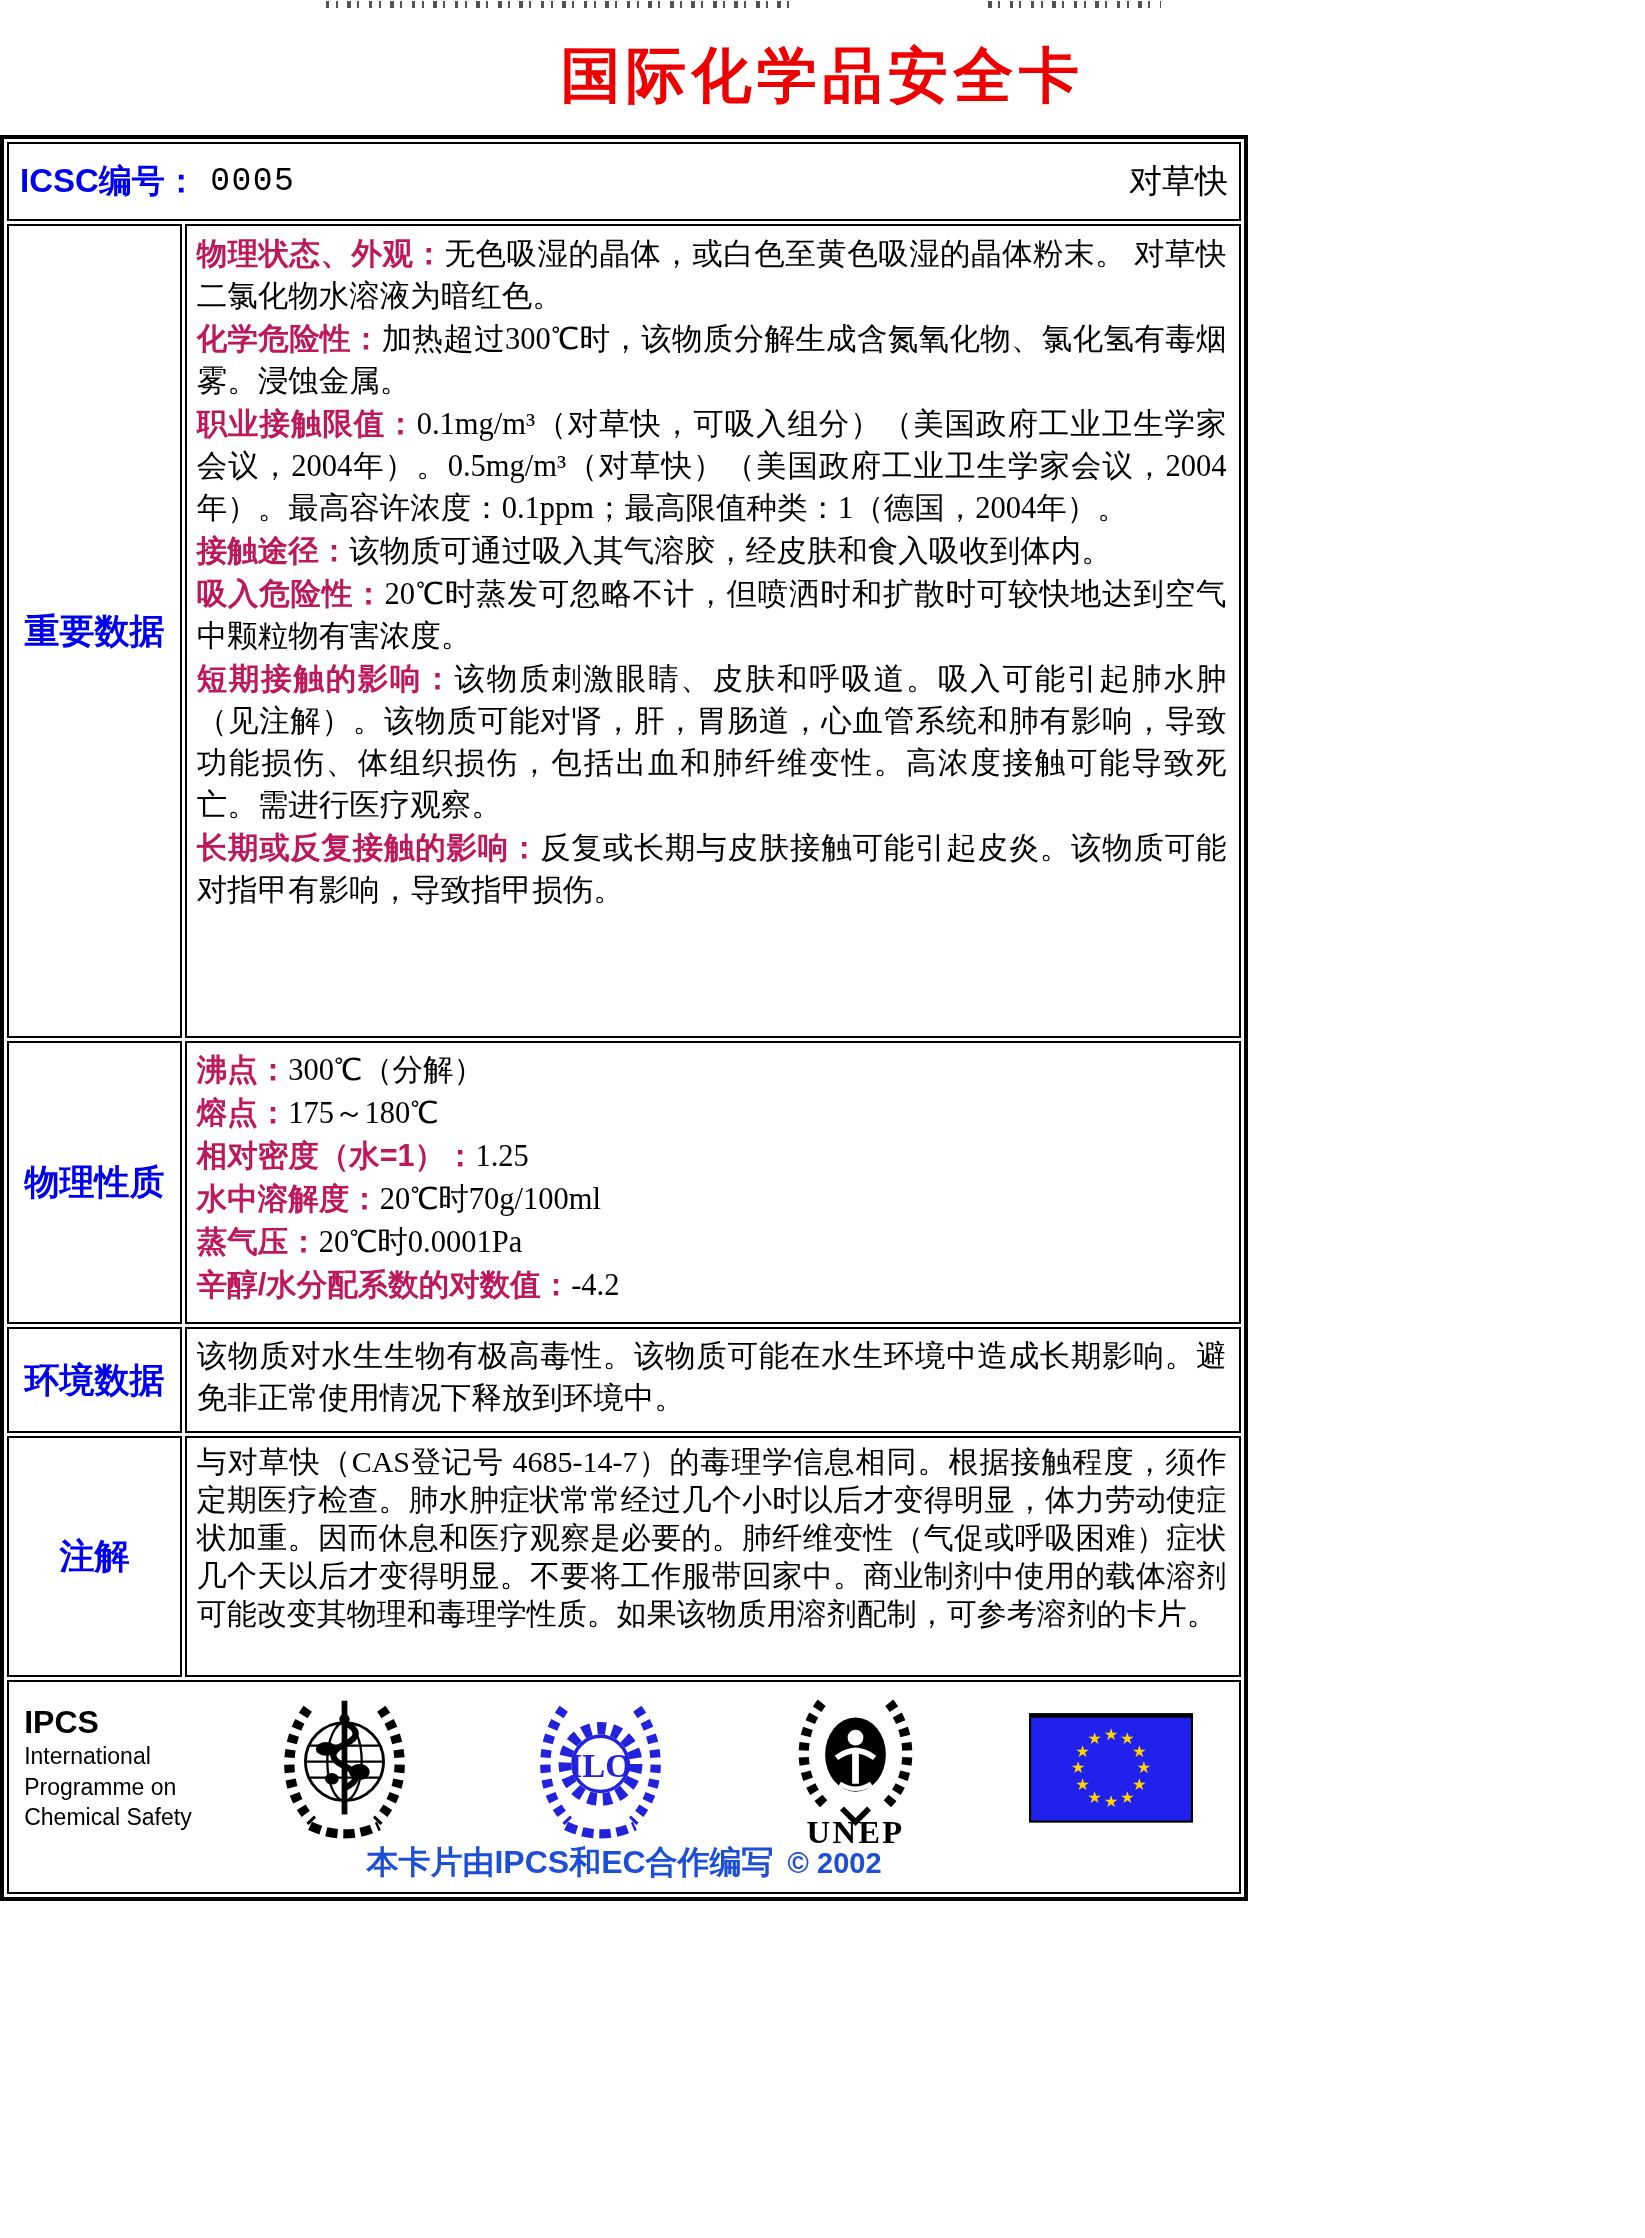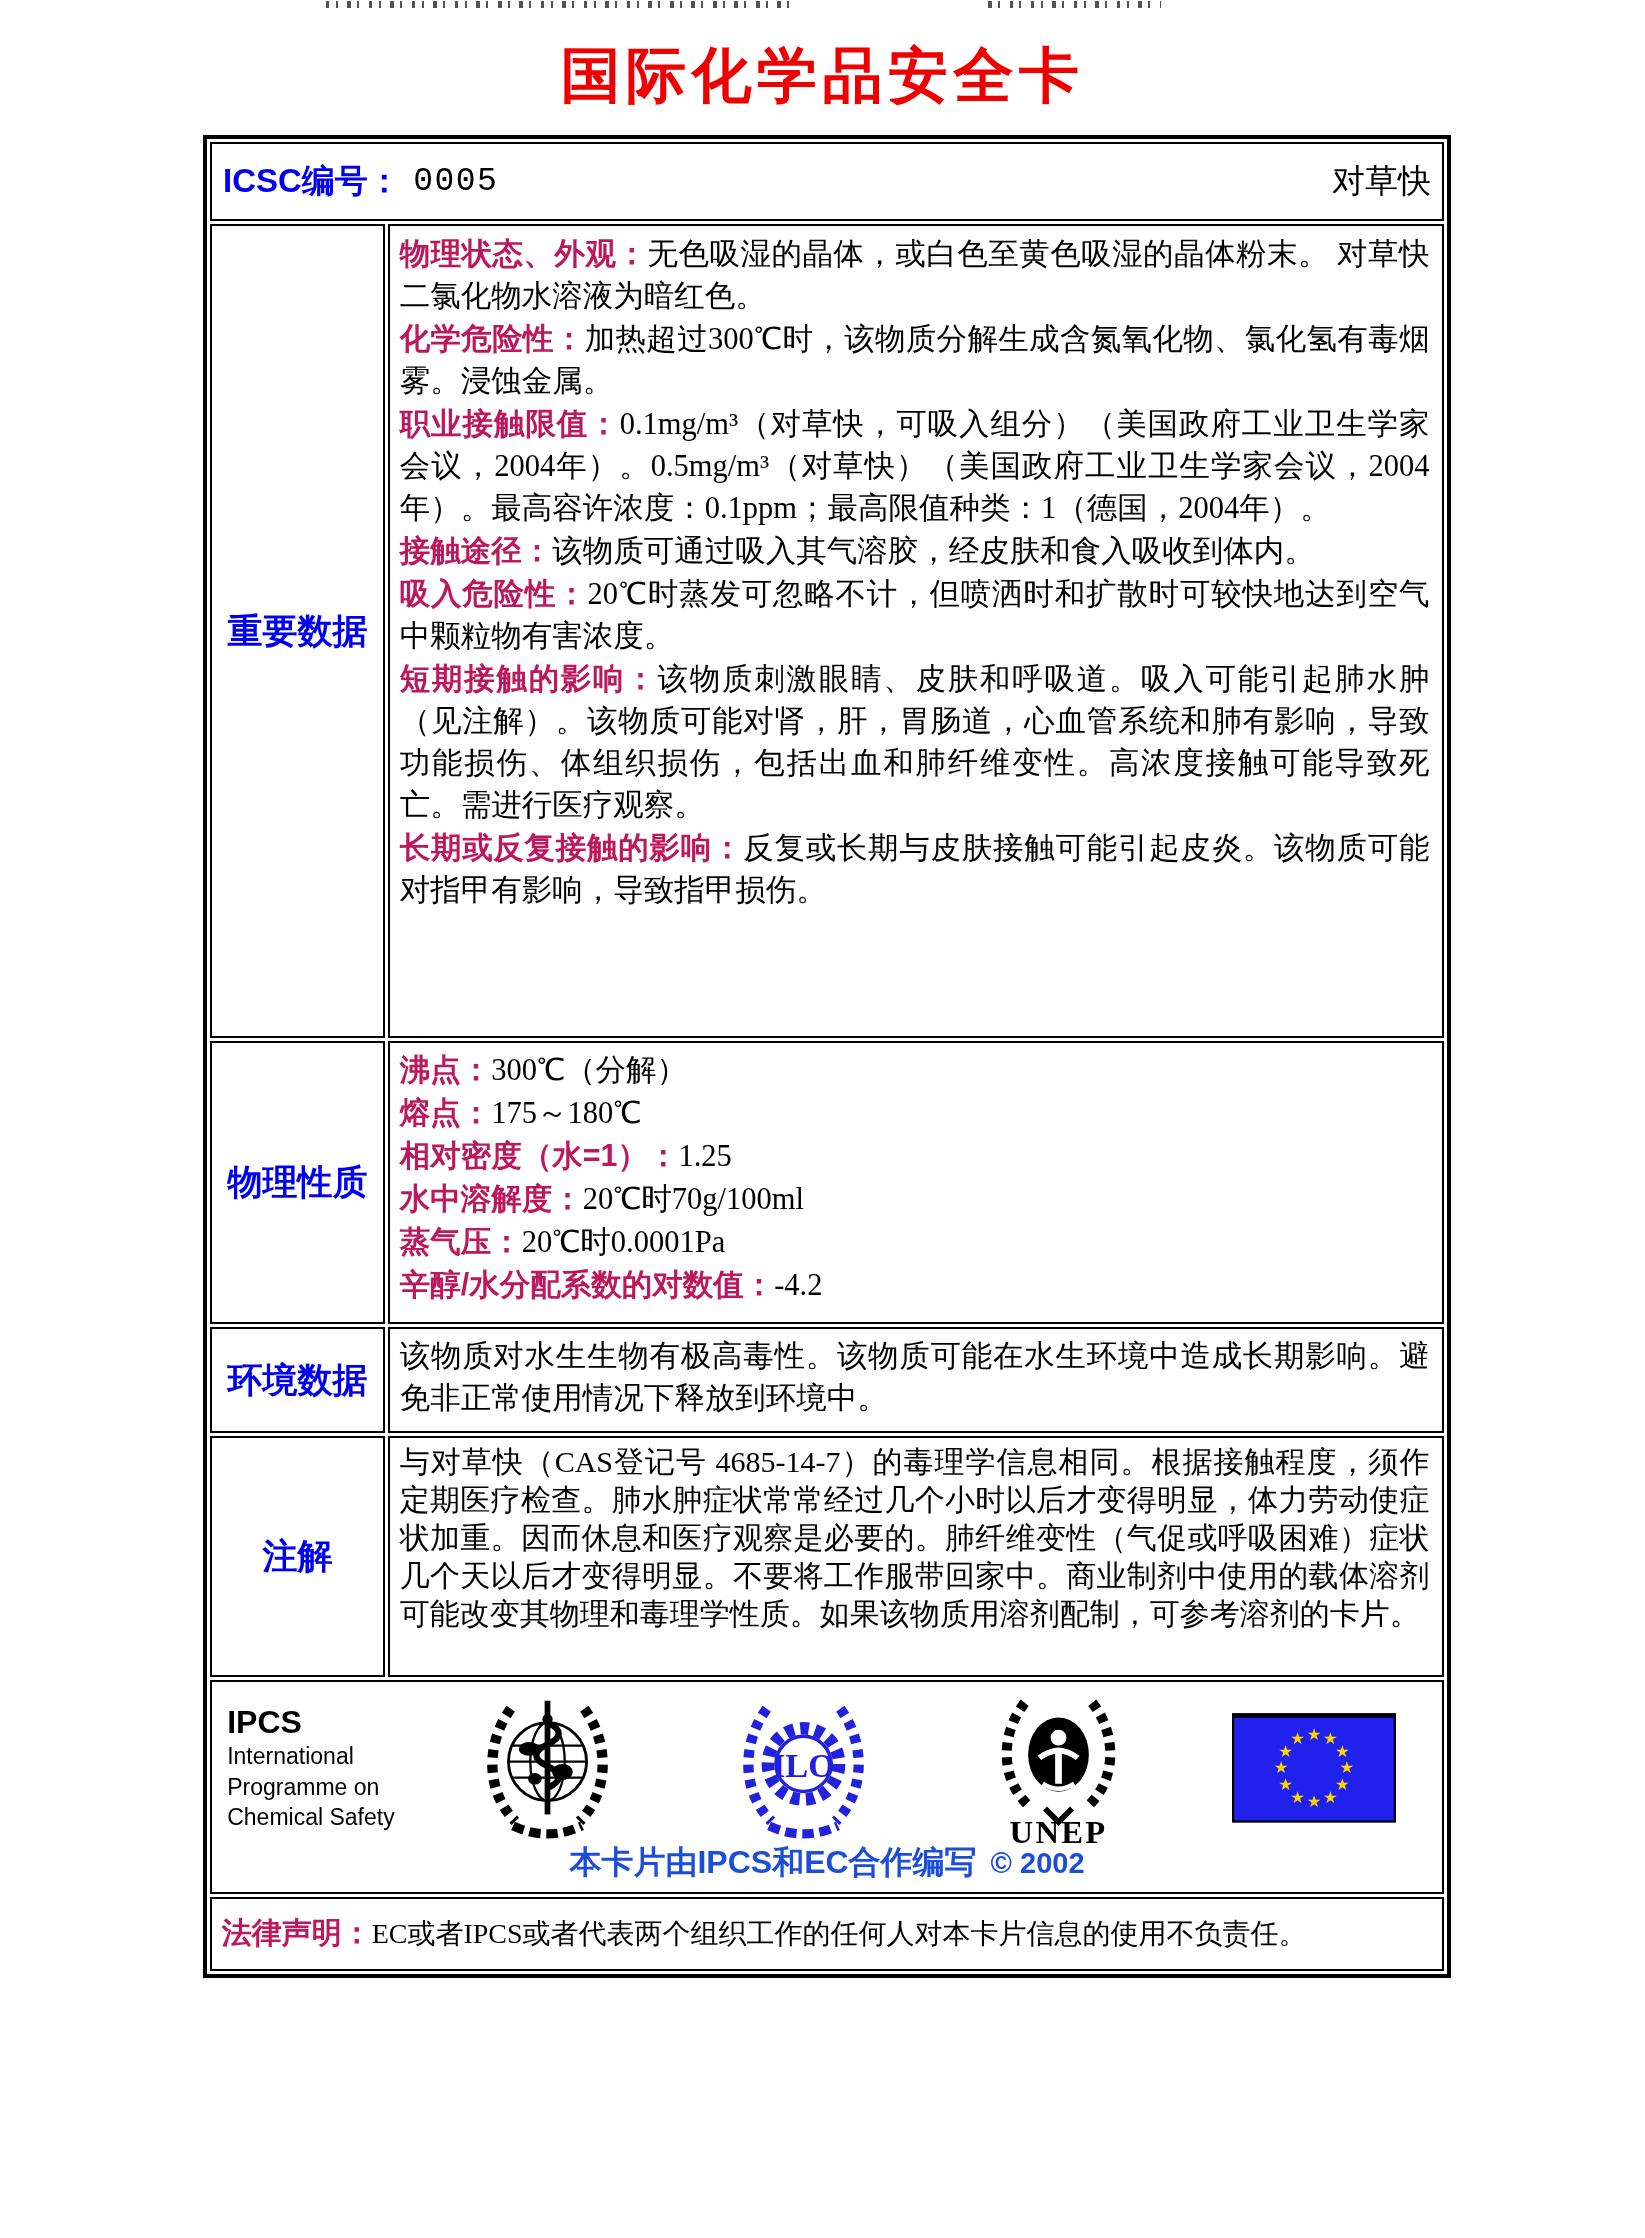--- a/index.html
+++ b/index.html
@@ -13,21 +13,21 @@
   .top-artifact.a1{left:326px;width:471px;}
   .top-artifact.a2{left:988px;width:173px;}
 
   .doc-title{
     margin:36px 0 18px 0;text-align:center;color:#ee0000;
     font-family:"Liberation Sans",sans-serif;font-weight:bold;
     font-size:60px;letter-spacing:5.5px;
   }
 
   table.card{
-    margin-left:203px;width:1248px;table-layout:fixed;
+    width:1248px;table-layout:fixed;
     border:4.9px solid #000;border-collapse:separate;border-spacing:3.5px;background:#fff;
   }
   table.card th, table.card td{border:2.1px solid #000;background:#fff;}
 
   col.c-label{width:175px;}
 
   
   td.hdr{height:67px;padding:4.2px 11px;vertical-align:middle;font-size:33px;}
   .hdr-flex{display:flex;align-items:center;width:100%;}
   .blue-label{color:#0000ee;font-weight:bold;font-family:"Liberation Sans",sans-serif;}
@@ -228,20 +228,15 @@
             </g>
           </svg>
         </div>
       </div>
       <div class="caption-line">
         <span>本卡片由IPCS和EC合作编写</span><span class="copy">© 2002</span>
       </div>
     </td>
   </tr>
 
-  <tr>
-    <td class="legal-cell" colspan="2">
-      <span class="plabel">法律声明：</span><span>EC或者IPCS或者代表两个组织工作的任何人对本卡片信息的使用不负责任。</span>
-    </td>
-  </tr>
 </tbody>
   </table>
 
 
 </body></html>

